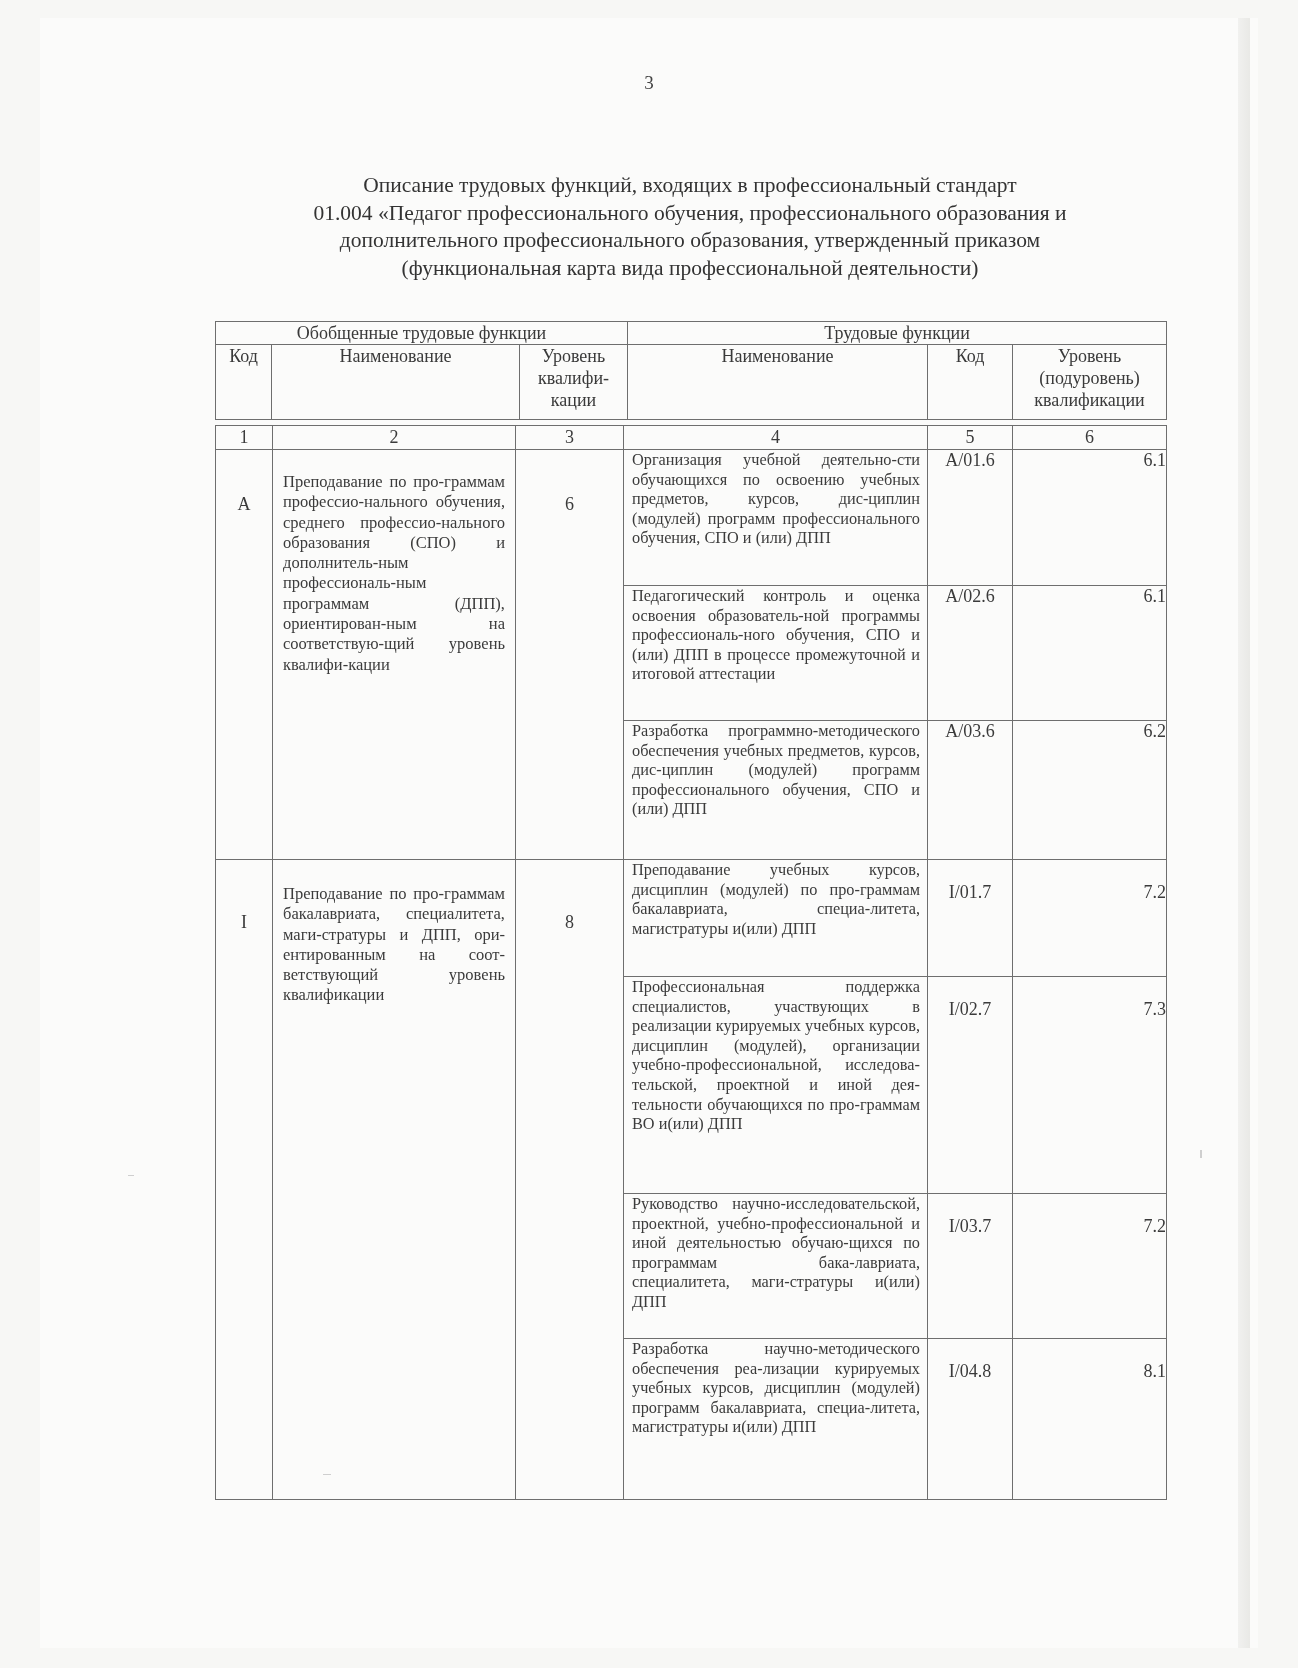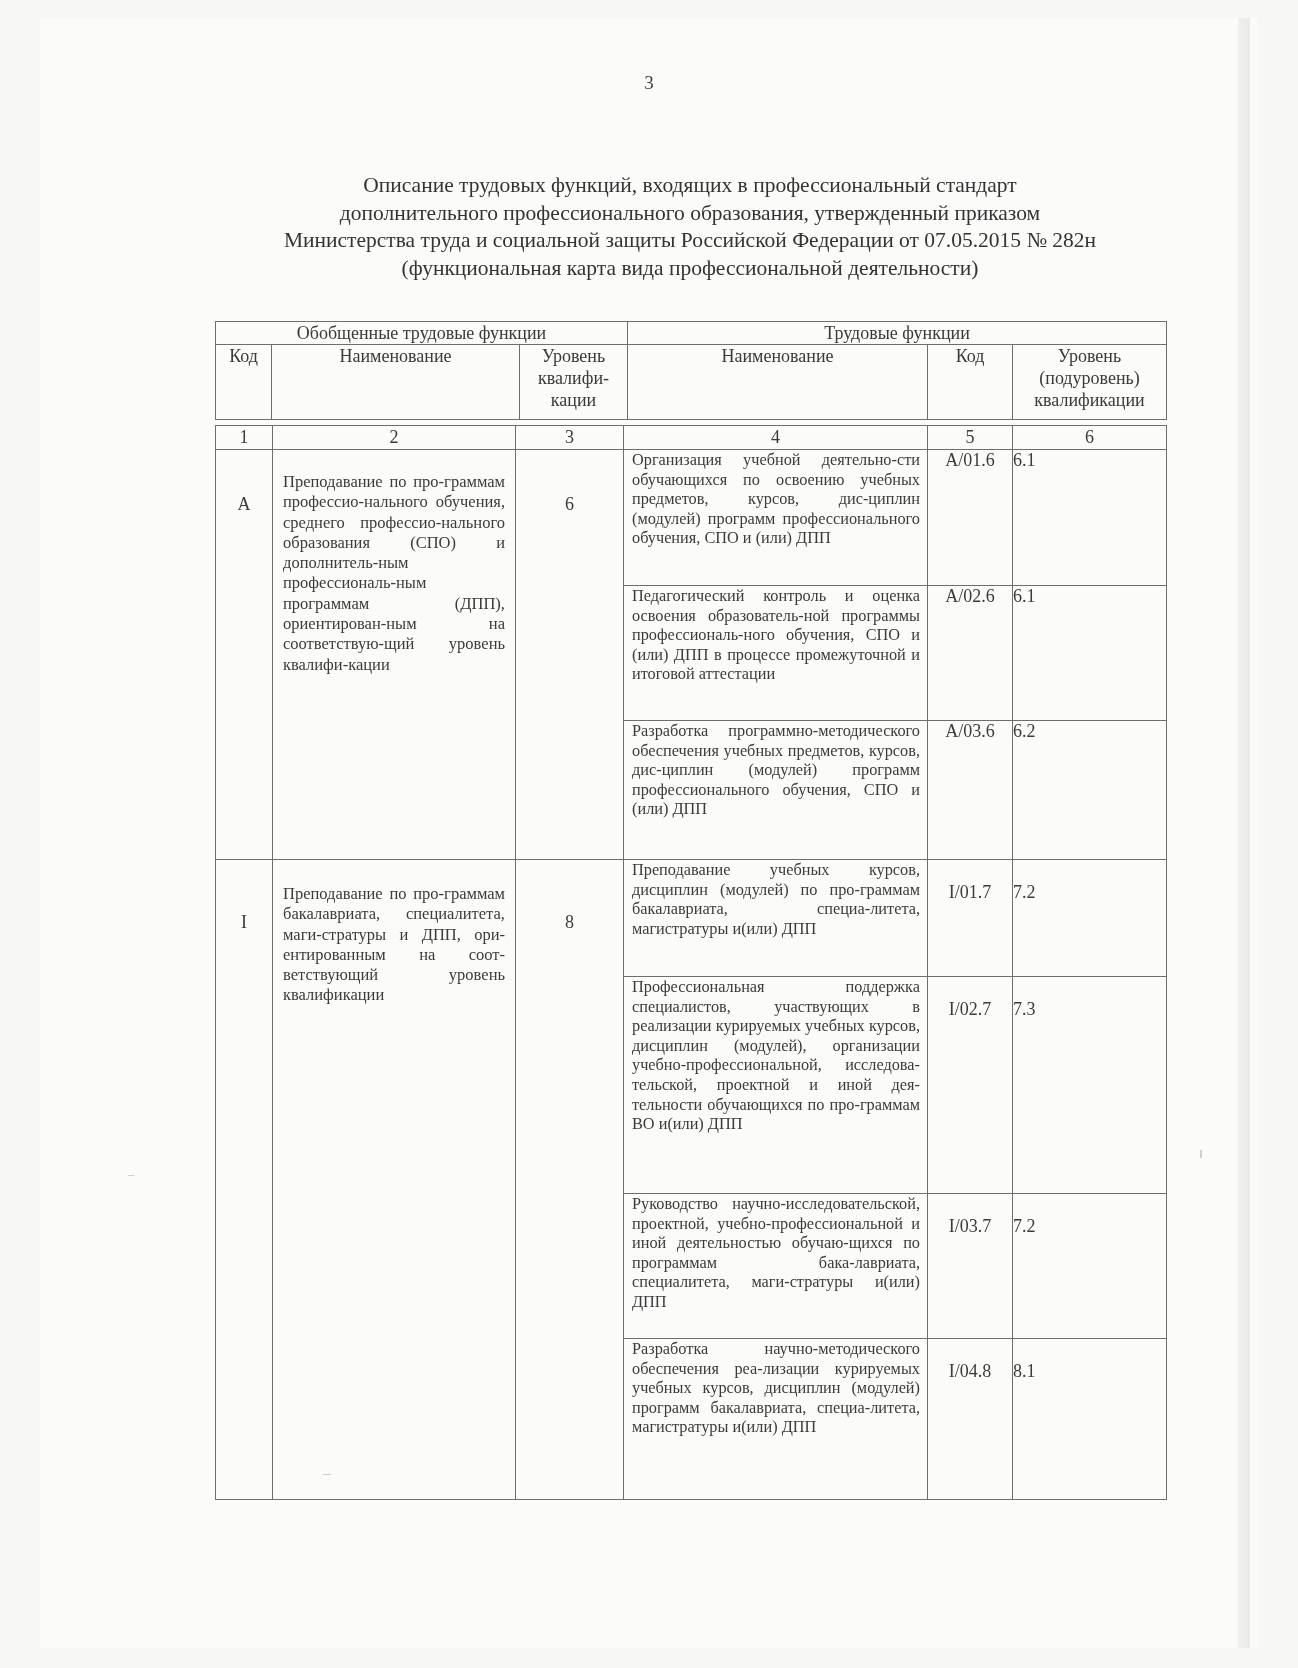--- a/index.html
+++ b/index.html
@@ -43,35 +43,35 @@
   .c-name {
     text-align: justify; text-align-last: left; padding: 0 10px 0 10px;
     line-height: 20.3px; hyphens: manual;
   }
   .c-lvl { text-align: center; font-size: 18px; }
   .c-tf {
     text-align: justify; text-align-last: left; padding: 0 7px 12px 8px;
     line-height: 19.6px; font-size: 16.3px;
   }
   .c-tfcode { text-align: center; font-size: 18px; }
-  .c-tflvl { text-align: left; font-size: 18px; margin-top: 12px; }
+  .c-tflvl { text-align: right; font-size: 18px; margin-top: 12px; }
   .speck { position: absolute; background: #cfcfcf; height: 1px; }
 </style>
 </head>
 <body>
 
 <div class="page"></div>
 <div class="page-edge"></div>
 
 <div class="page-number">3</div>
 
 <div class="title">
   <div>Описание трудовых функций, входящих в профессиональный стандарт</div>
+  <div>01.004 «Педагог профессионального обучения, профессионального образования и</div>
   <div>дополнительного профессионального образования, утвержденный приказом</div>
-  <div>Министерства труда и социальной защиты Российской Федерации от 07.05.2015 № 282н</div>
   <div>(функциональная карта вида профессиональной деятельности)</div>
 </div>
 
 <table class="hdr">
   <colgroup>
     <col style="width:56px">
       <col style="width:248px">
       <col style="width:108px">
     <col style="width:300px">
       <col style="width:85px">

